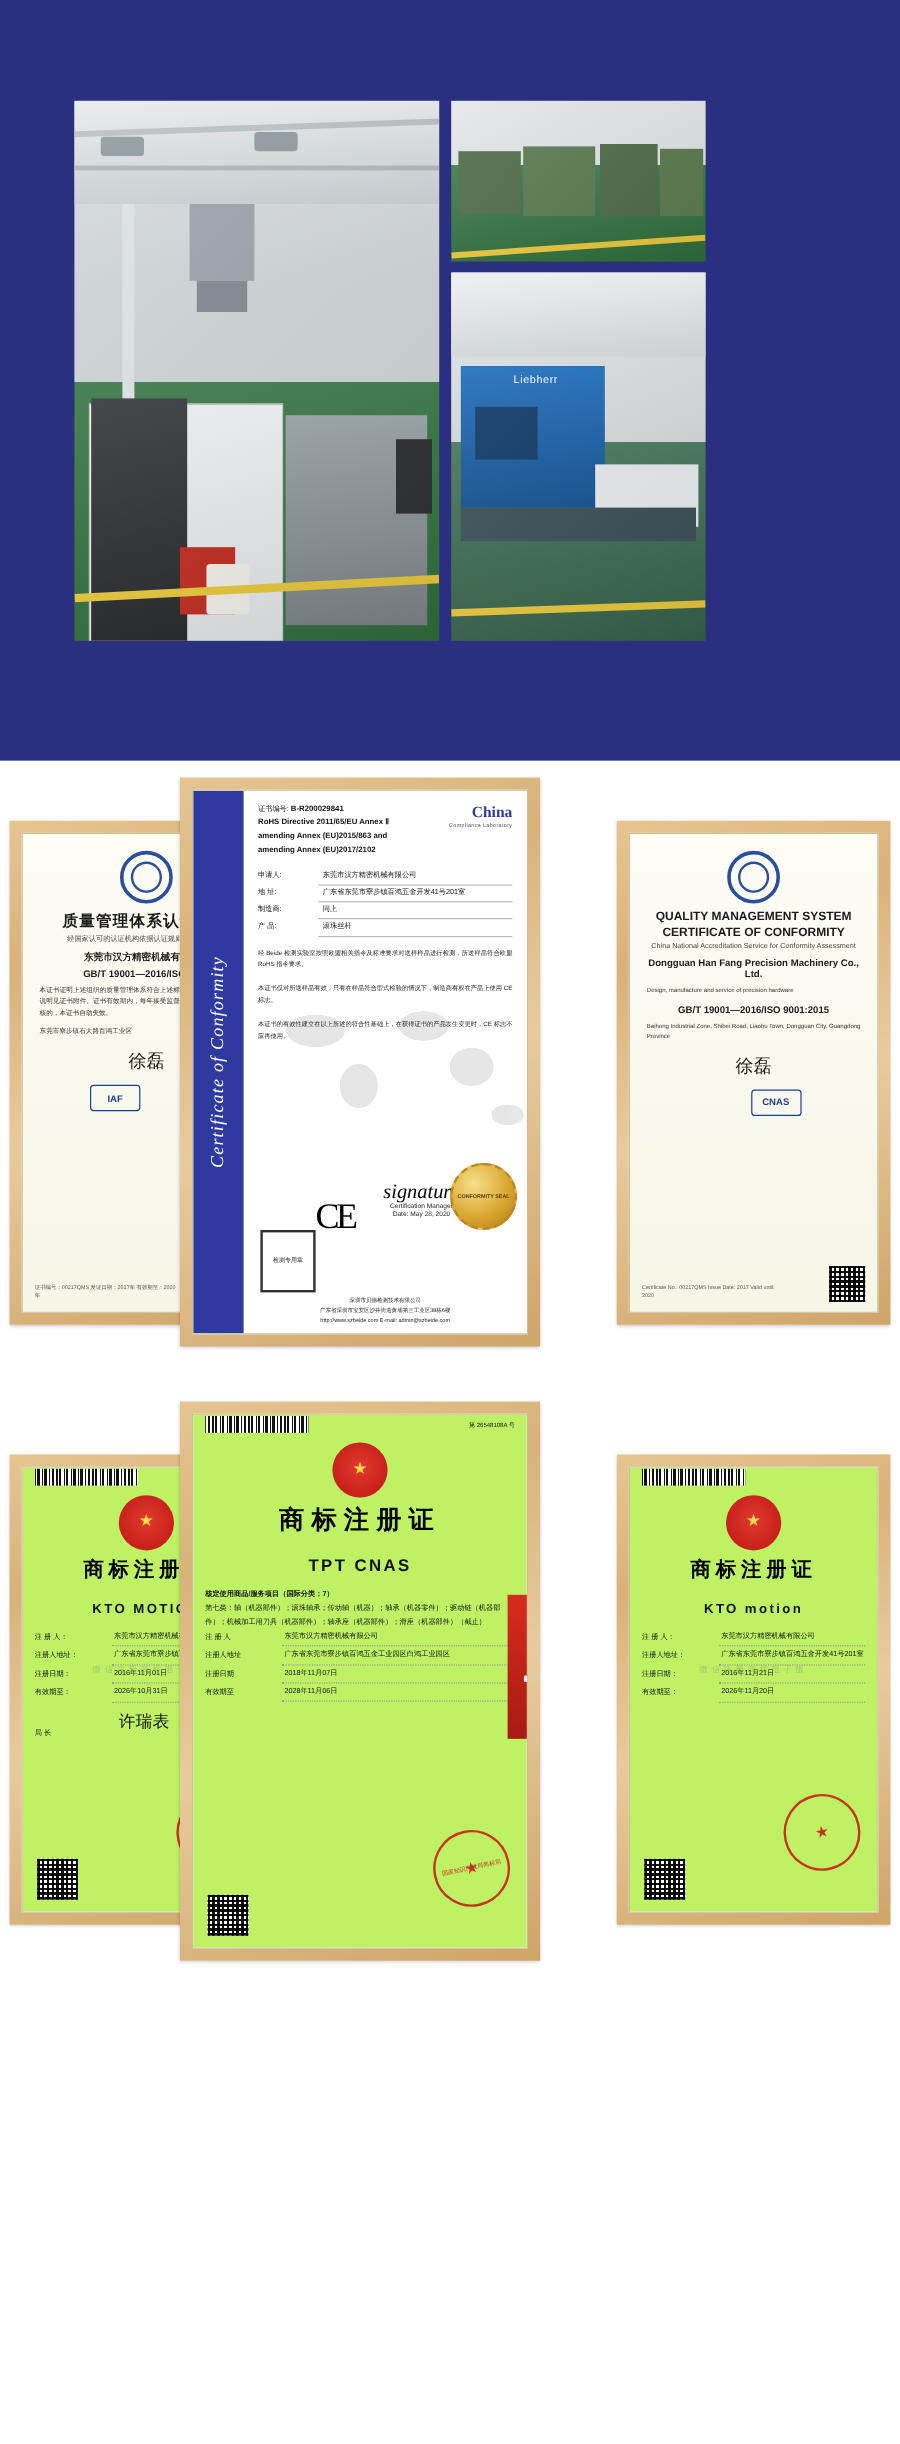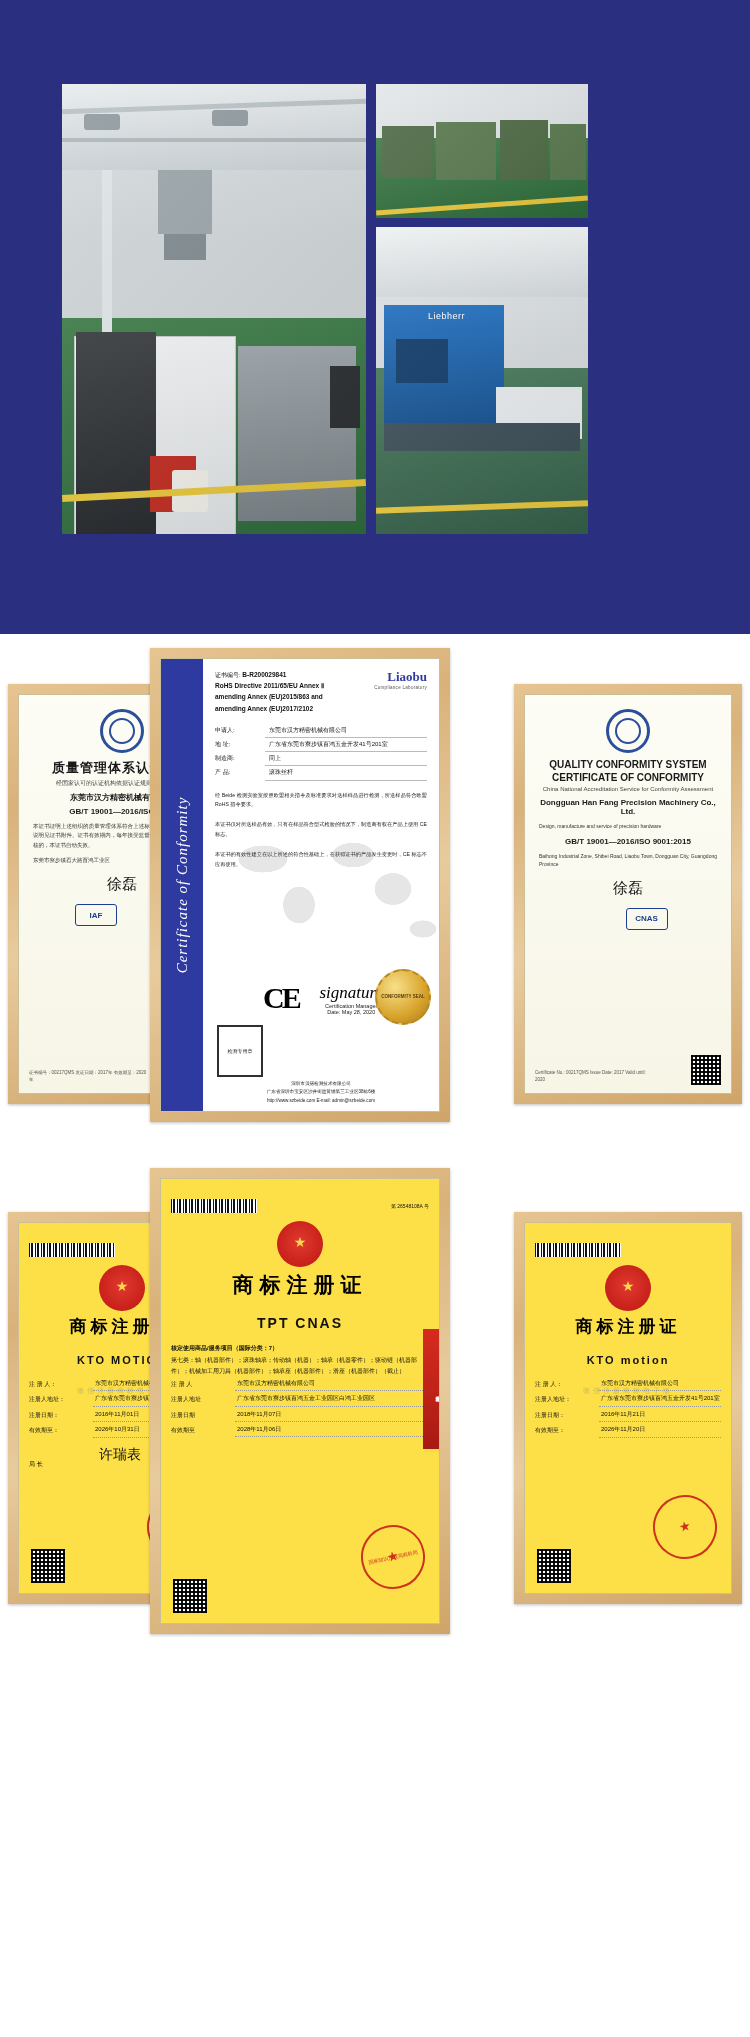--- a/index.html
+++ b/index.html
@@ -173,39 +173,39 @@
   .coc .para { margin-top:10px; font-size:5.2px; line-height:1.9; color:#222; text-align:justify;}
   .coc .map {
     position:absolute; left:0; right:0; top:150px; height:150px; opacity:.12;
     background:
       radial-gradient(ellipse 40px 22px at 60px 50px,#3a3a3a 60%,transparent 62%),
       radial-gradient(ellipse 26px 30px at 96px 96px,#3a3a3a 60%,transparent 62%),
       radial-gradient(ellipse 34px 20px at 150px 46px,#3a3a3a 60%,transparent 62%),
       radial-gradient(ellipse 30px 26px at 190px 80px,#3a3a3a 60%,transparent 62%),
       radial-gradient(ellipse 22px 14px at 220px 120px,#3a3a3a 60%,transparent 62%);
   }
-  .coc .ce { position:absolute; left:60px; bottom:96px; font-size:30px; font-weight:bold; font-family:"Liberation Serif",serif; letter-spacing:-3px;}
+  .coc .ce { position:absolute; left:60px; bottom:80px; font-size:30px; font-weight:normal; font-family:"Liberation Serif",serif; letter-spacing:-3px;}
   .coc .signwrap { position:absolute; right:56px; bottom:96px; text-align:center; }
   .coc .signwrap .sg { font-size:17px; font-family:"Liberation Serif",serif; font-style:italic;}
   .coc .signwrap .sl { font-size:5.5px; color:#222; }
   .coc .gold {
     position:absolute; right:8px; bottom:86px; width:56px; height:56px; border-radius:50%;
     background: radial-gradient(circle at 35% 30%,#f7e08a,#d8a32c 60%,#a8781c);
     border:2px dashed #b8861f; display:flex; align-items:center; justify-content:center;
     text-align:center; font-size:4.5px; color:#5a3d07; font-weight:bold; line-height:1.4;
   }
   .coc .stamp {
     position:absolute; left:14px; bottom:34px; width:46px; height:52px;
     border:2px solid #2f3033; display:flex; align-items:center; justify-content:center;
     font-size:5px; text-align:center; color:#2f3033; line-height:1.4;
   }
   .coc .foot { position:absolute; left:10px; right:10px; bottom:6px; text-align:center; font-size:4.6px; line-height:1.8; color:#222;}
 
   
-  .tm { height:100%; background:#fde047; position:relative; padding:20px 10px; }
+  .tm { height:100%; background:#bef264; position:relative; padding:1px 10px; }
   .tm .toprow { display:flex; align-items:center; justify-content:flex-start; gap:4px;}
   .tm .barcode {
     height:14px; width:86px;
     background: repeating-linear-gradient(90deg,#111 0 1px,#fff 1px 2px,#111 2px 4px,#fff 4px 6px);
   }
   .tm .serial { font-size:5px; color:#111; margin-left:auto;}
   .tm .emblem {
     width:46px; height:46px; border-radius:50%;
     background: radial-gradient(circle at 50% 45%, #e03a2f 0%, #c8201a 70%, #9c1410 100%);
     margin:8px auto 4px auto; position:relative;
@@ -316,21 +316,21 @@
             <div class="tinytext">证书编号：00217QMS  发证日期：2017年  有效期至：2020年</div>
             <div class="qr"></div>
           </div>
         </div>
       </div>
 
       <div class="frame f-right">
         <div class="inner">
           <div class="iso en">
             <div class="seal-top"></div>
-            <h3>QUALITY CONFORMITY SYSTEM</h3>
+            <h3>QUALITY MANAGEMENT SYSTEM</h3>
             <h3>CERTIFICATE OF CONFORMITY</h3>
             <div class="sub">China National Accreditation Service for Conformity Assessment</div>
             <div class="co">Dongguan Han Fang Precision Machinery Co., Ltd.</div>
             <div class="body">Design, manufacture and service of precision hardware</div>
             <div class="std">GB/T 19001—2016/ISO 9001:2015</div>
             <div class="body">Baihong Industrial Zone, Shibei Road, Liaobu Town, Dongguan City, Guangdong Province</div>
             <div class="sig">徐磊</div>
             <div class="marks">
               <div class="mark">CNAS</div>
             </div>
@@ -349,21 +349,21 @@
             <div class="cbody">
               <div class="hdr">
                 <div class="lines">
                   <div><span>证书编号:</span>
                        <b>B-R200029841</b></div>
                   <div><b>RoHS Directive 2011/65/EU Annex Ⅱ</b></div>
                   <div><b>amending Annex (EU)2015/863 and</b></div>
                   <div><b>amending Annex (EU)2017/2102</b></div>
                 </div>
                 <div class="brand">
-                  <div class="bn">Liaobu</div>
+                  <div class="bn">China</div>
                   <div class="bs">Compliance Laboratory</div>
                 </div>
               </div>
 
               <div class="kv">
                 <div class="row">
                   <div class="k">申请人:</div>
                   <div class="v">东莞市汉方精密机械有限公司</div>
                 </div>
                 <div class="row">

